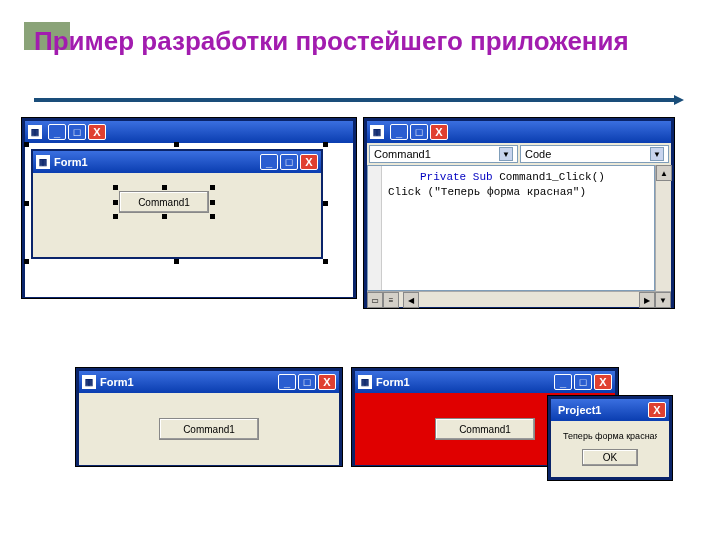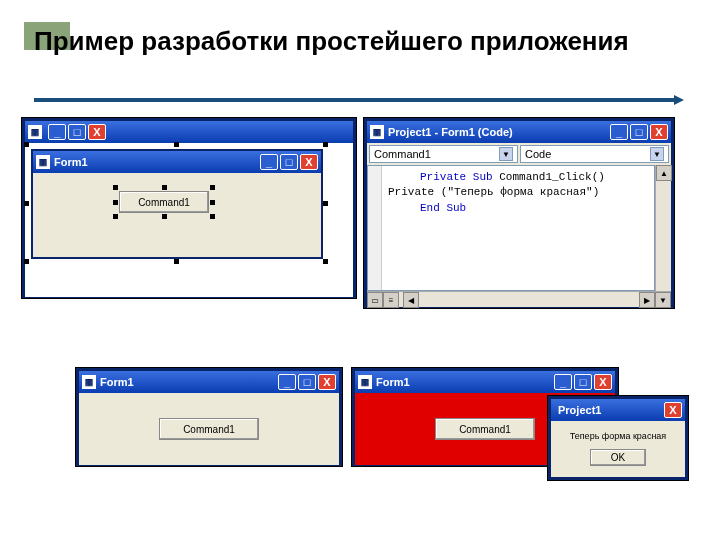--- a/index.html
+++ b/index.html
@@ -1,19 +1,19 @@
 <!DOCTYPE html>
 <html><head>
 <meta charset="utf-8">
 <style>
   * { box-sizing: border-box; margin: 0; padding: 0; }
   body { width: 720px; height: 540px; font-family: Tahoma, Arial, sans-serif; background: #fff; position: relative; overflow: hidden; }
   .slide { position: relative; width: 720px; height: 540px; }
   .sidebar-accent { position: absolute; left: 24px; top: 22px; width: 46px; height: 28px; background: #8aa378; }
-  .title { position: absolute; left: 34px; top: 26px; font-size: 26px; color: #000000; font-family: Arial, sans-serif; }
+  .title { position: absolute; left: 34px; top: 26px; font-size: 26px; color: #a21caf; font-family: Arial, sans-serif; }
   .underline { position: absolute; left: 34px; top: 98px; width: 640px; height: 4px; background: #1a4e7a; }
   .underline::after { content:""; position:absolute; right:-10px; top:-3px; width:0;height:0;border-left:10px solid #1a4e7a;border-top:5px solid transparent;border-bottom:5px solid transparent;}
   .win { position: absolute; border: 3px solid #0a246a; background: #ece9d8; box-shadow: 0 0 0 1px #000; }
   .titlebar { height: 22px; background: linear-gradient(to bottom,#3a6fe0,#0a3db0); display:flex; align-items:center; padding: 0 3px; }
   .titlebar-icon { width:14px; height:14px; background:#fff; margin-right:4px; display:flex;align-items:center;justify-content:center;font-size:9px;color:#0a246a;font-weight:bold;}
   .titlebar-text { color:#fff; font-size:11px; font-weight:bold; flex:1; white-space:nowrap; overflow:hidden;}
   .tbtn { width:18px; height:16px; margin-left:2px; border:1px solid #fff; border-radius:2px; display:flex;align-items:center;justify-content:center; font-size:11px; font-weight:bold; color:#fff; cursor:pointer;}
   .tbtn-min { background:#2a5dd0;} .tbtn-max{background:#2a5dd0;} .tbtn-close{background:#e04030;}
   .win-inner { background:#ece9d8; position:relative; }
   .form-dotted { background: #ece9d8; background-image: radial-gradient(#888 0.5px, transparent 0.5px); background-size: 6px 6px; }
@@ -82,42 +82,40 @@
           <div class="handle" style="left:50%;bottom:-4px;margin-left:-2px"></div>
         <div class="handle" style="left:-4px;top:50%;margin-top:-2px"></div>
           <div class="handle" style="right:-4px;top:50%;margin-top:-2px"></div>
       </div>
     </div>
   </div>
 
   <div class="win" style="left:364px; top:118px; width:310px; height:190px;">
     <div class="titlebar">
       <div class="titlebar-icon">▦</div>
-      <div class="titlebar-text">Project1 - Form1 (Code)</div>
       <div class="tbtn tbtn-min">_</div>
       <div class="tbtn tbtn-max">□</div>
       <div class="tbtn tbtn-close">X</div>
     </div>
     <div class="win-inner" style="height:164px; display:flex; flex-direction:column;">
       <div style="display:flex; gap:2px; padding:2px;">
         <div class="dropdown" style="flex:1;">
           <span>Command1</span>
           <span class="arrow">▼</span>
         </div>
         <div class="dropdown" style="flex:1;">
           <span>Code</span>
           <span class="arrow">▼</span>
         </div>
       </div>
       <div style="flex:1; display:flex;">
         <div class="code-area" style="flex:1; padding-left:20px;">
           <div class="code-margin"></div>
           <div><span class="kw">Private Sub</span><span> Command1_Click()</span></div>
-          <div><span>Private (</span><span class="str">"Теперь форма красная"</span><span>)</span></div>
-          <div><span class="kw">End Sub</span></div>
+          <div><span>Click (</span><span class="str">"Теперь форма красная"</span><span>)</span></div>
         </div>
         <div class="scrollbar-v">
           <div class="sb-btn">▲</div>
         </div>
       </div>
       <div class="scrollbar-h">
         <div class="sb-btn">▭</div>
         <div class="sb-btn">≡</div>
         <div class="sb-btn" style="margin-left:4px">◀</div>
         <div style="flex:1"></div>
@@ -146,21 +144,21 @@
       <div class="titlebar-text">Form1</div>
       <div class="tbtn tbtn-min">_</div>
       <div class="tbtn tbtn-max">□</div>
       <div class="tbtn tbtn-close">X</div>
     </div>
     <div class="win-inner" style="height:72px; background:#e00000; display:flex; align-items:center; justify-content:center;">
       <button class="vb-button" style="width:100px;height:22px;">Command1</button>
     </div>
   </div>
 
-  <div class="win" style="left:548px; top:396px; width:140px; height:84px;">
+  <div class="win" style="left:548px; top:396px; width:124px; height:84px;">
     <div class="titlebar">
       <div class="titlebar-text" style="margin-left:4px">Project1</div>
       <div class="tbtn tbtn-close">X</div>
     </div>
     <div class="msgbox-body">
       <div style="font-size:9px; margin-bottom:8px; white-space:nowrap; overflow:hidden;">Теперь форма красная</div>
       <button class="vb-button" style="width:56px;">OK</button>
     </div>
   </div>
 

